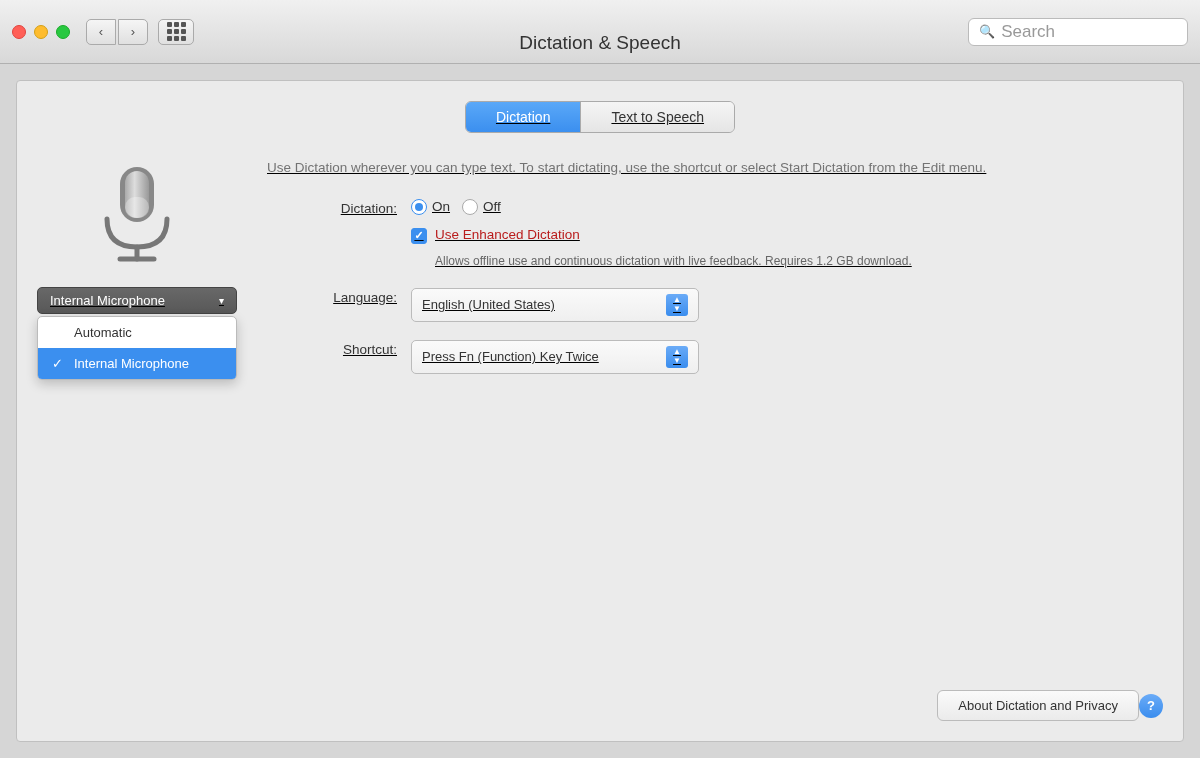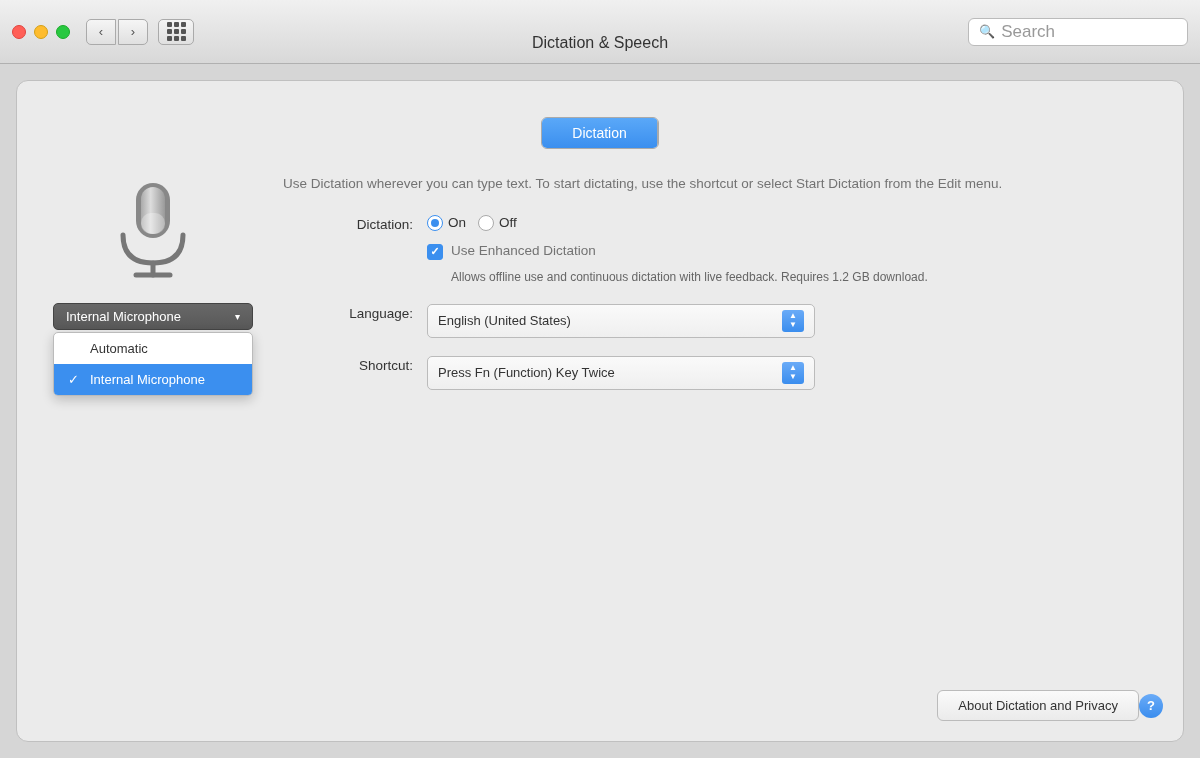--- a/index.html
+++ b/index.html
@@ -80,21 +80,21 @@
       width: 5px;
       height: 5px;
       background: #555;
       border-radius: 1px;
     }
 
     .title-text {
       position: absolute;
       left: 50%;
       transform: translateX(-50%);
-      font-size: 16px;
+      font-size: 19px;
       font-weight: 500;
       color: #333;
       margin-top: 22px;
     }
 
     .search-box {
       margin-left: auto;
       display: flex;
       align-items: center;
       background: white;
@@ -111,25 +111,26 @@
     }
     .search-input-fake {
       font-size: 17px;
       color: #999;
     }
 
     
     .main-content {
       background: #ebebeb;
       margin: 16px;
-      border-radius: 12px;
+      border-radius: 4px;
       border: 1px solid #c0c0c0;
       height: calc(758px - 64px - 32px);
       position: relative;
-      padding: 36px;
+      padding: 20px;
+      text-decoration: underline;
     }
 
     
     .tabs {
       display: flex;
       justify-content: center;
       margin-bottom: 24px;
     }
     .tab-group {
       display: flex;
@@ -318,40 +319,40 @@
       margin-top: 1px;
     }
     .checkbox-check {
       color: white;
       font-size: 11px;
       font-weight: bold;
       line-height: 1;
     }
     .checkbox-label {
       font-size: 13.5px;
-      color: #737373;
+      color: #b91c1c;
       font-weight: 500;
     }
     .checkbox-desc {
       font-size: 12px;
       color: #666;
       line-height: 1.5;
       margin-top: 3px;
       margin-left: 24px;
     }
 
     
     .select-control {
       background: linear-gradient(to bottom, #fafafa, #efefef);
       border: 1px solid #bbb;
       border-radius: 5px;
       padding: 5px 10px;
       font-size: 13px;
       color: #333;
-      width: 388px;
+      width: 288px;
       display: flex;
       align-items: center;
       justify-content: space-between;
       cursor: pointer;
     }
     .select-arrows {
       background: linear-gradient(to bottom, #6aabf7, #3a8dee);
       border-radius: 3px;
       width: 22px;
       height: 22px;
@@ -430,20 +431,21 @@
     <span class="search-icon-svg">🔍</span>
     <span class="search-input-fake">Search</span>
   </div>
 </div>
 
 <div class="main-content">
 
   <div class="tabs">
     <div class="tab-group">
       <div class="tab active">Dictation</div>
+      <div class="tab">Text to Speech</div>
     </div>
   </div>
 
   <div class="content-layout">
 
     <div class="left-panel">
 
       <div class="mic-container">
         <svg width="90" height="110" viewBox="0 0 90 110" xmlns="http://www.w3.org/2000/svg">
 

